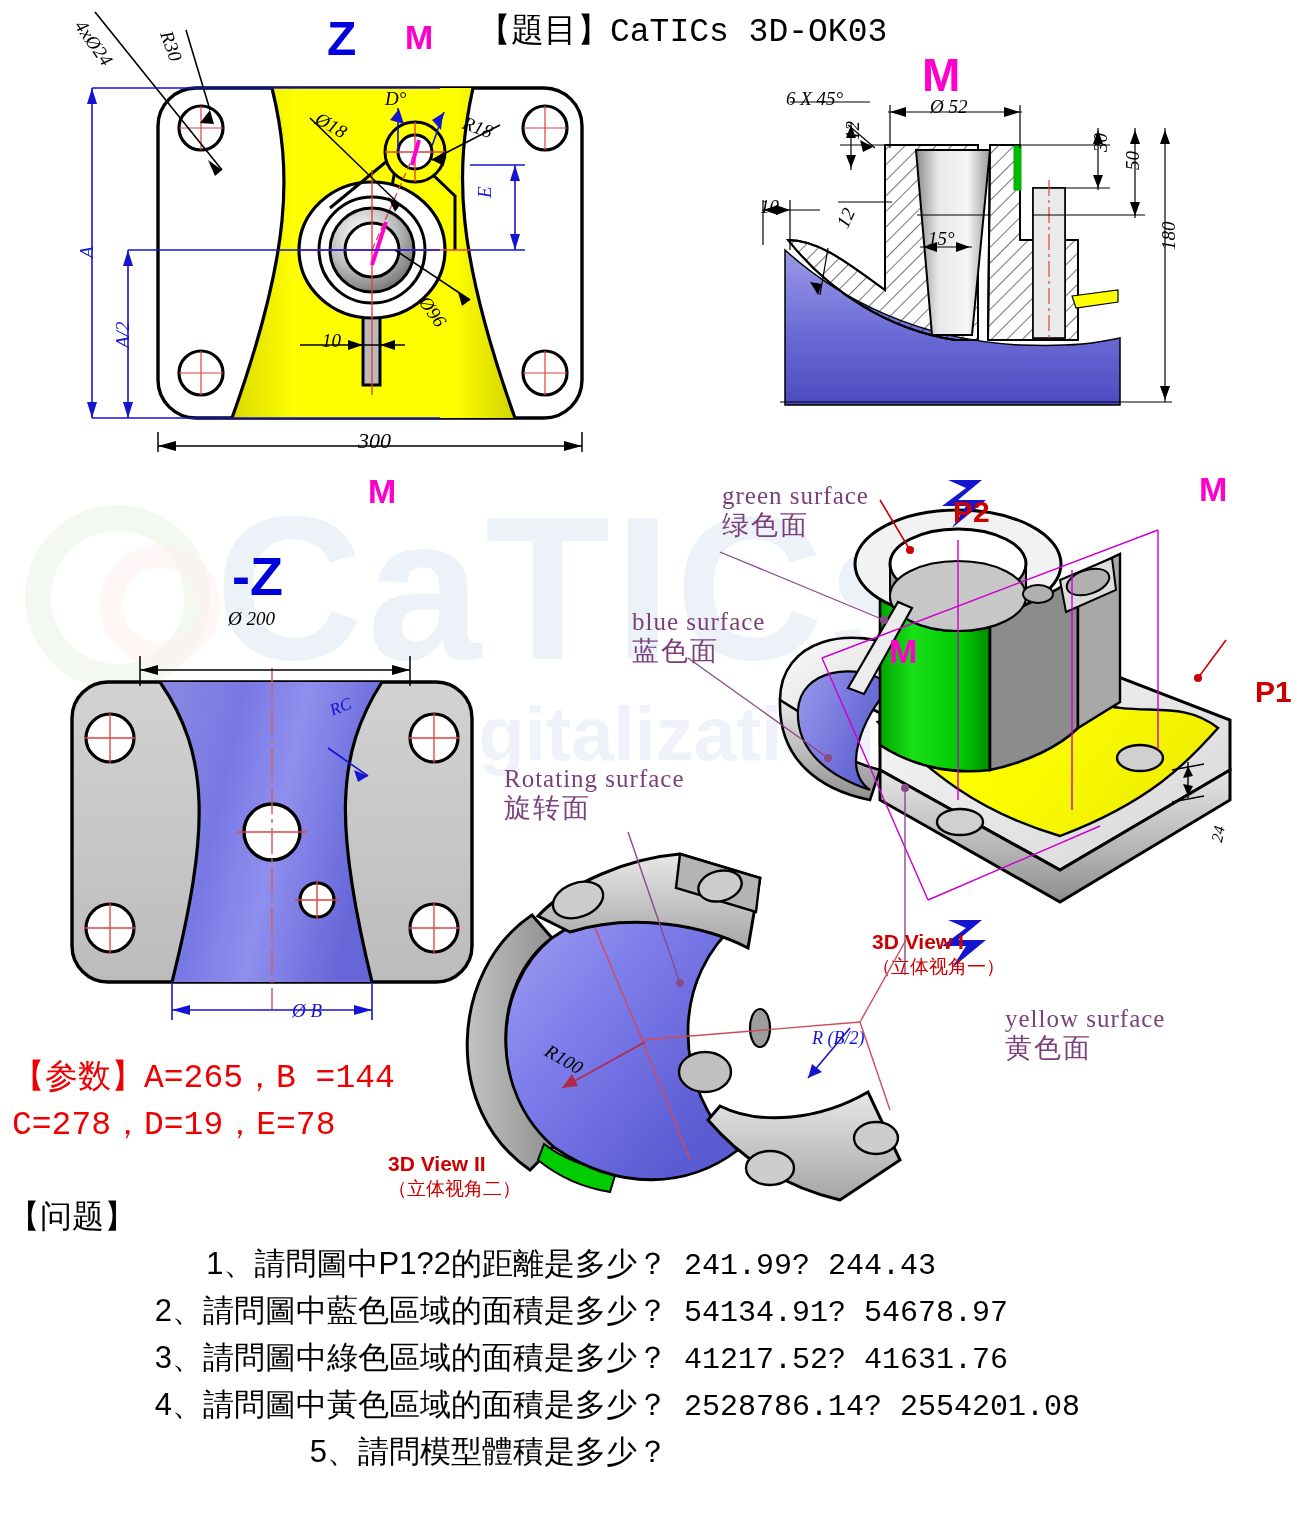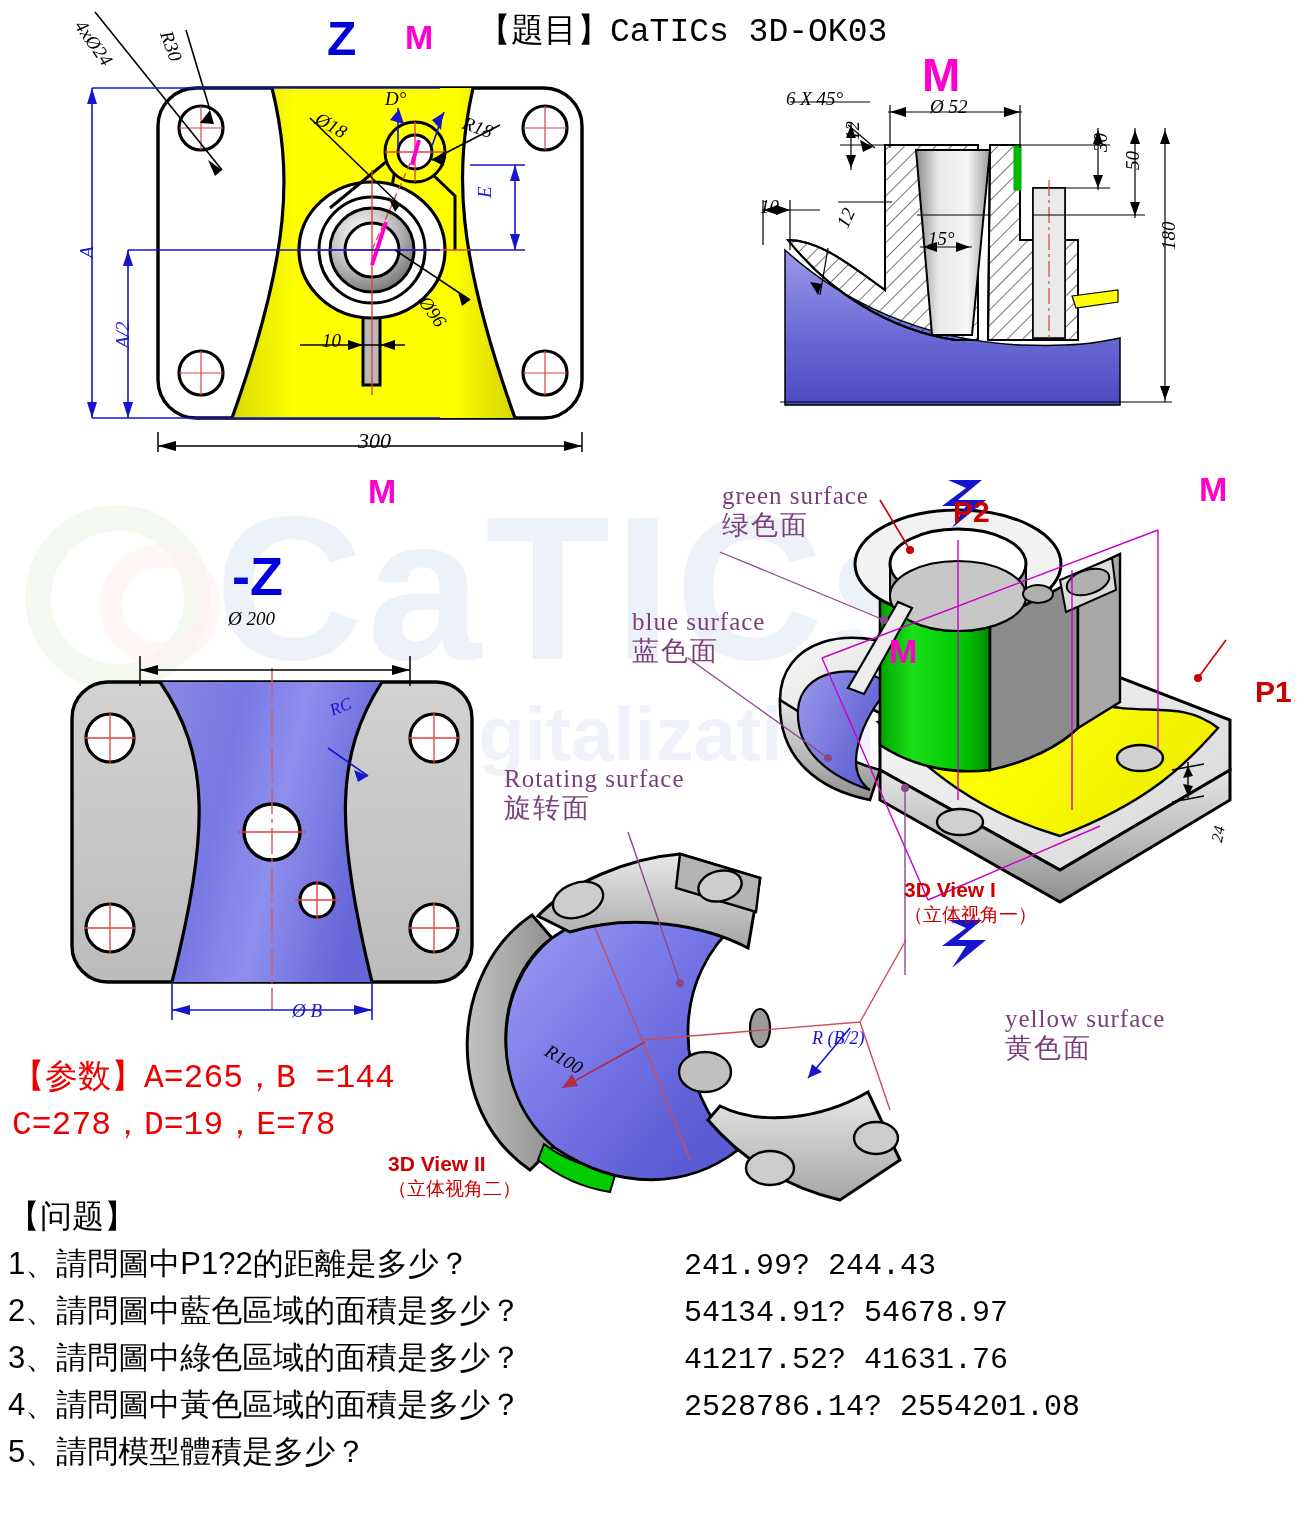--- a/index.html
+++ b/index.html
@@ -65,21 +65,21 @@
     font-family: "Liberation Mono", monospace; white-space: pre;
   }
   #qhead {
     position: absolute; left: 8px; top: 1195px;
     color: #000; font-size: 32px;
     font-family: "Liberation Sans", sans-serif;
   }
   #qlist { position: absolute; left: 8px; top: 1240px; width: 660px; }
   #qlist .q {
     font-size: 31px; color: #000; line-height: 1.52;
-    font-family: "Liberation Sans", sans-serif; white-space: nowrap;
+    font-family: "Liberation Sans", sans-serif; white-space: nowrap; text-align: right;
   }
   #alist { position: absolute; left: 684px; top: 1243px; }
   #alist .a {
     font-size: 30px; color: #000; line-height: 1.57;
     font-family: "Liberation Mono", monospace; white-space: nowrap;
   }
 
   svg { position: absolute; left: 0; top: 0; overflow: visible; }
   .vg { position: absolute; }
 </style>
@@ -495,21 +495,21 @@
 
     <circle cx="68" cy="288" r="4" fill="#8a4a8a"></circle>
     <line x1="68" y1="288" x2="-72" y2="188" stroke="#8a4a8a" stroke-width="1.3"></line>
   </svg>
 
   <div class="t pt-lbl" style="left:937px; top:495px;margin-left:16px;">P2</div>
   <div class="t pt-lbl" style="left:1255px; top:675px;">P1</div>
   <div class="t dim" style="left:1208px; top:840px; transform:rotate(-78deg); transform-origin:left top; font-size:16px;">24</div>
   <div class="t mflag" style="left:889px; top:632px;">M</div>
   <div class="t mflag" style="left:1199px; top:470px;">M</div>
-  <div class="t view-lbl" style="left:872px; top:878px;margin-left:32px;">
+  <div class="t view-lbl" style="left:872px; top:930px;">
     <span>3D View I</span><br>
     <span class="cn">（立体视角一）</span>
   </div>
 
   <svg class="vg" style="left:420px; top:820px;" width="500" height="400" viewBox="0 0 500 400">
     <defs>
       <linearGradient id="gB3d2" x1="0.1" y1="0" x2="0.9" y2="0.8">
         <stop offset="0%" stop-color="#9c9cf0"></stop>
         <stop offset="45%" stop-color="#7b7bea"></stop>
         <stop offset="100%" stop-color="#5a5ad2"></stop>

